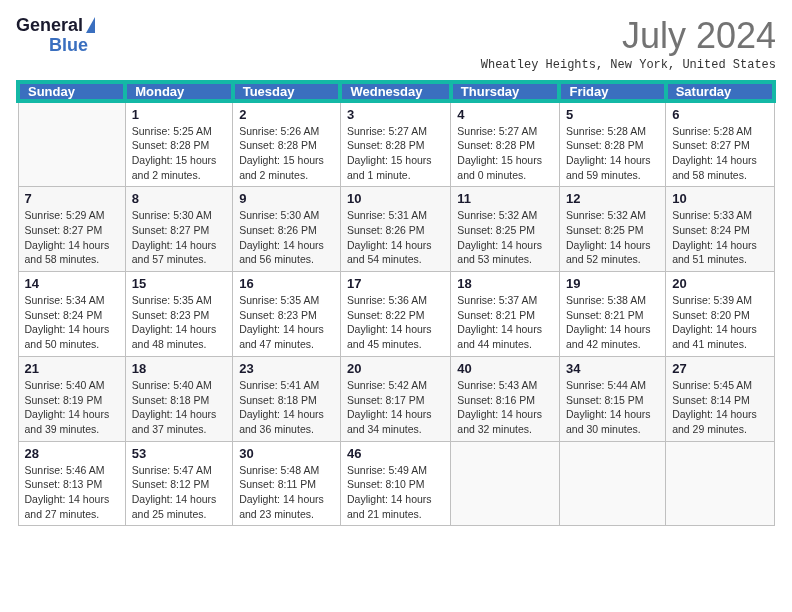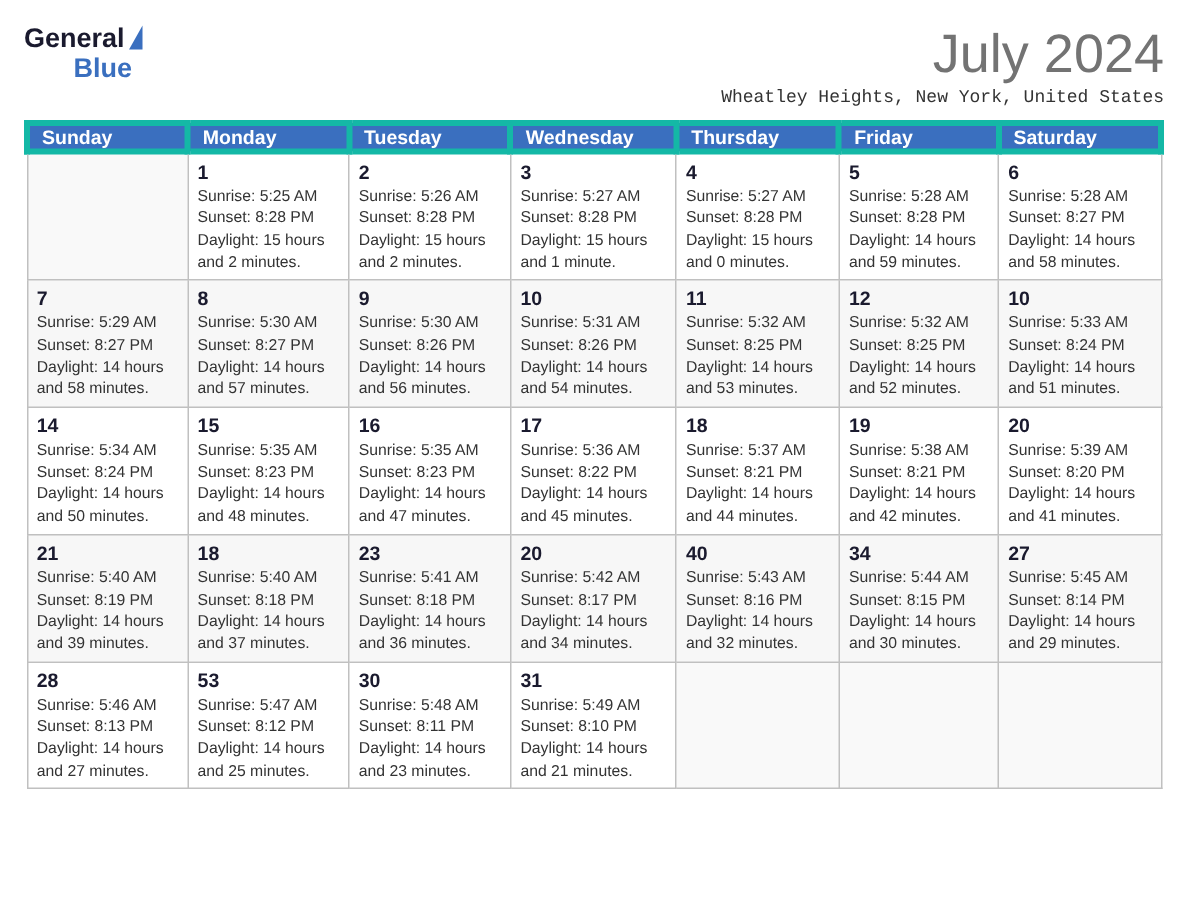--- a/index.html
+++ b/index.html
@@ -251,21 +251,21 @@
         </td>
         <td>
           <span class="day-num">53</span>
           <div class="day-info">Sunrise: 5:47 AM<br>Sunset: 8:12 PM<br>Daylight: 14 hours<br>and 25 minutes.</div>
         </td>
         <td>
           <span class="day-num">30</span>
           <div class="day-info">Sunrise: 5:48 AM<br>Sunset: 8:11 PM<br>Daylight: 14 hours<br>and 23 minutes.</div>
         </td>
         <td>
-          <span class="day-num">31</span>
+          <span class="day-num">46</span>
           <div class="day-info">Sunrise: 5:49 AM<br>Sunset: 8:10 PM<br>Daylight: 14 hours<br>and 21 minutes.</div>
         </td>
         <td class="empty-cell"></td>
         <td class="empty-cell"></td>
         <td class="empty-cell"></td>
       </tr>
     </tbody>
 </table>
 
 </body></html>

